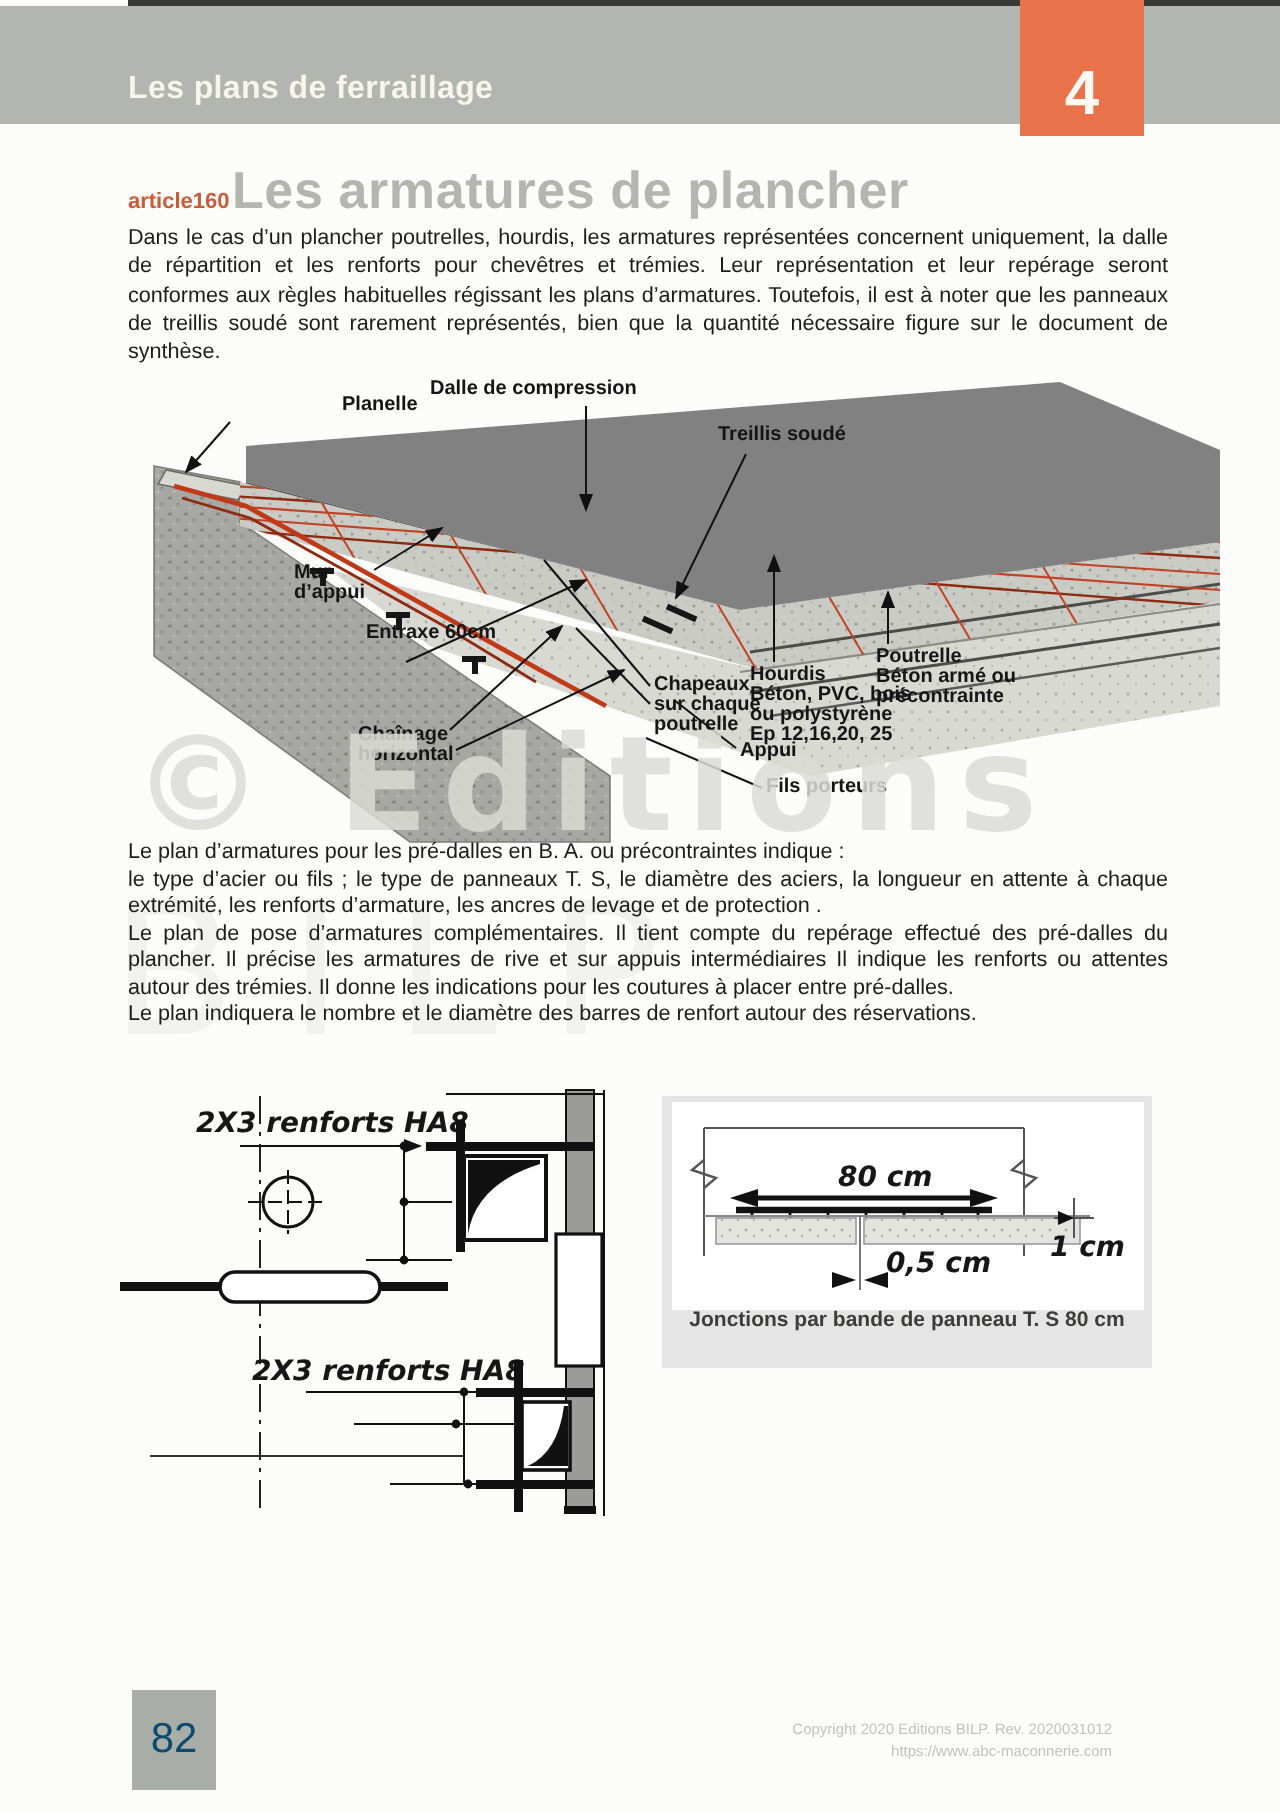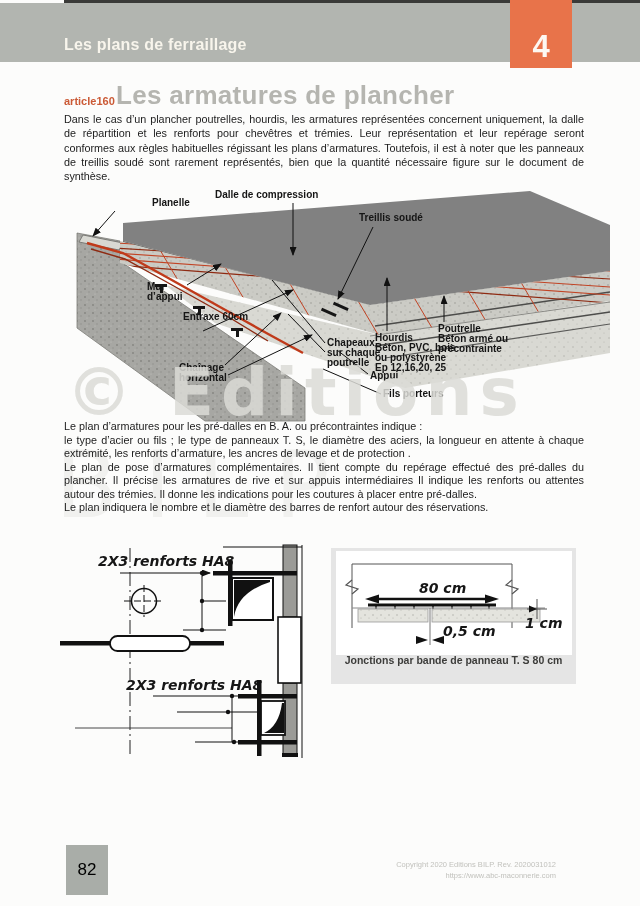--- a/index.html
+++ b/index.html
@@ -32,21 +32,21 @@
   .fig-left{position:absolute;left:60px;top:540px;width:250px;height:222px;}
   .fig-right{position:absolute;left:331px;top:548px;width:245px;height:136px;background:#e5e5e5;}
   .fig-right svg{position:absolute;left:0;top:0;}
   .fig-caption{position:absolute;left:0;top:106px;width:245px;text-align:center;
                font-size:10.5px;font-weight:bold;color:#3d3d3b;}
   .figtext{font:italic bold 14px "DejaVu Sans",sans-serif;fill:#161616;}
   .dimtext{font:italic bold 14px "DejaVu Sans",sans-serif;fill:#161616;}
   
   .pagenum-box{position:absolute;left:66px;top:845px;width:42px;height:50px;background:#a9ada8;
                display:flex;align-items:center;justify-content:center;}
-  .pagenum{font-size:17px;color:#000000;text-align:right;}
+  .pagenum{font-size:21px;color:#0c4a6e;text-align:right;}
   .copyright{position:absolute;left:260px;top:859px;width:296px;text-align:right;
              font-size:7.5px;line-height:11px;color:#c2c2bd;}
 </style>
 </head>
 <body>
 
 <div class="page">
 
   <div class="topstrip"></div>
   <div class="graybar"></div>
@@ -144,21 +144,21 @@
         <line x1="153" y1="192" x2="237" y2="152" marker-end="url(#arr)"></line>
         <line x1="250" y1="160" x2="197" y2="97"></line>
         <line x1="250" y1="169" x2="213" y2="131"></line>
         <line x1="293" y1="191" x2="262" y2="167"></line>
         <line x1="306" y1="211" x2="248" y2="186"></line>
         <line x1="312" y1="148" x2="312" y2="95" marker-end="url(#arr)"></line>
         <line x1="369" y1="139" x2="369" y2="113" marker-end="url(#arr)"></line>
       </g>
     </svg>
 
-    <div class="dlabel" style="left:37px;top:15px;padding-left:40px;">Planelle</div>
+    <div class="dlabel" style="left:56px;top:15px;padding-left:40px;">Planelle</div>
     <div class="dlabel" style="left:140px;top:7px;">Dalle de compression</div>
     <div class="dlabel" style="left:284px;top:30px;">Treillis soudé</div>
     <div class="dlabel" style="left:72px;top:99px;">Mur
 d’appui</div>
     <div class="dlabel" style="left:108px;top:129px;">Entraxe 60cm</div>
     <div class="dlabel" style="left:104px;top:180px;">Chaînage
 horizontal</div>
     <div class="dlabel" style="left:252px;top:155px;">Chapeaux
 sur chaque
 poutrelle</div>

